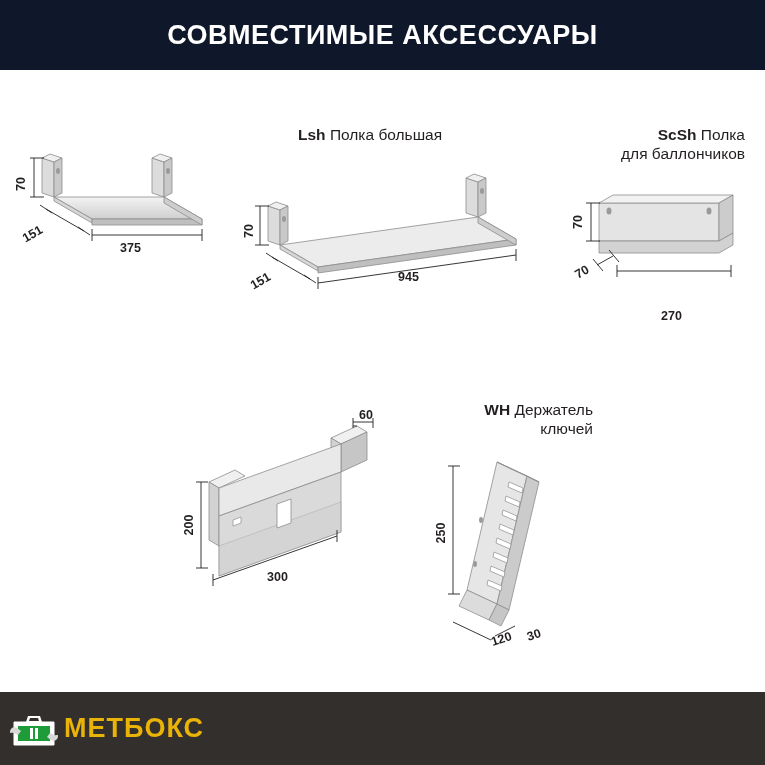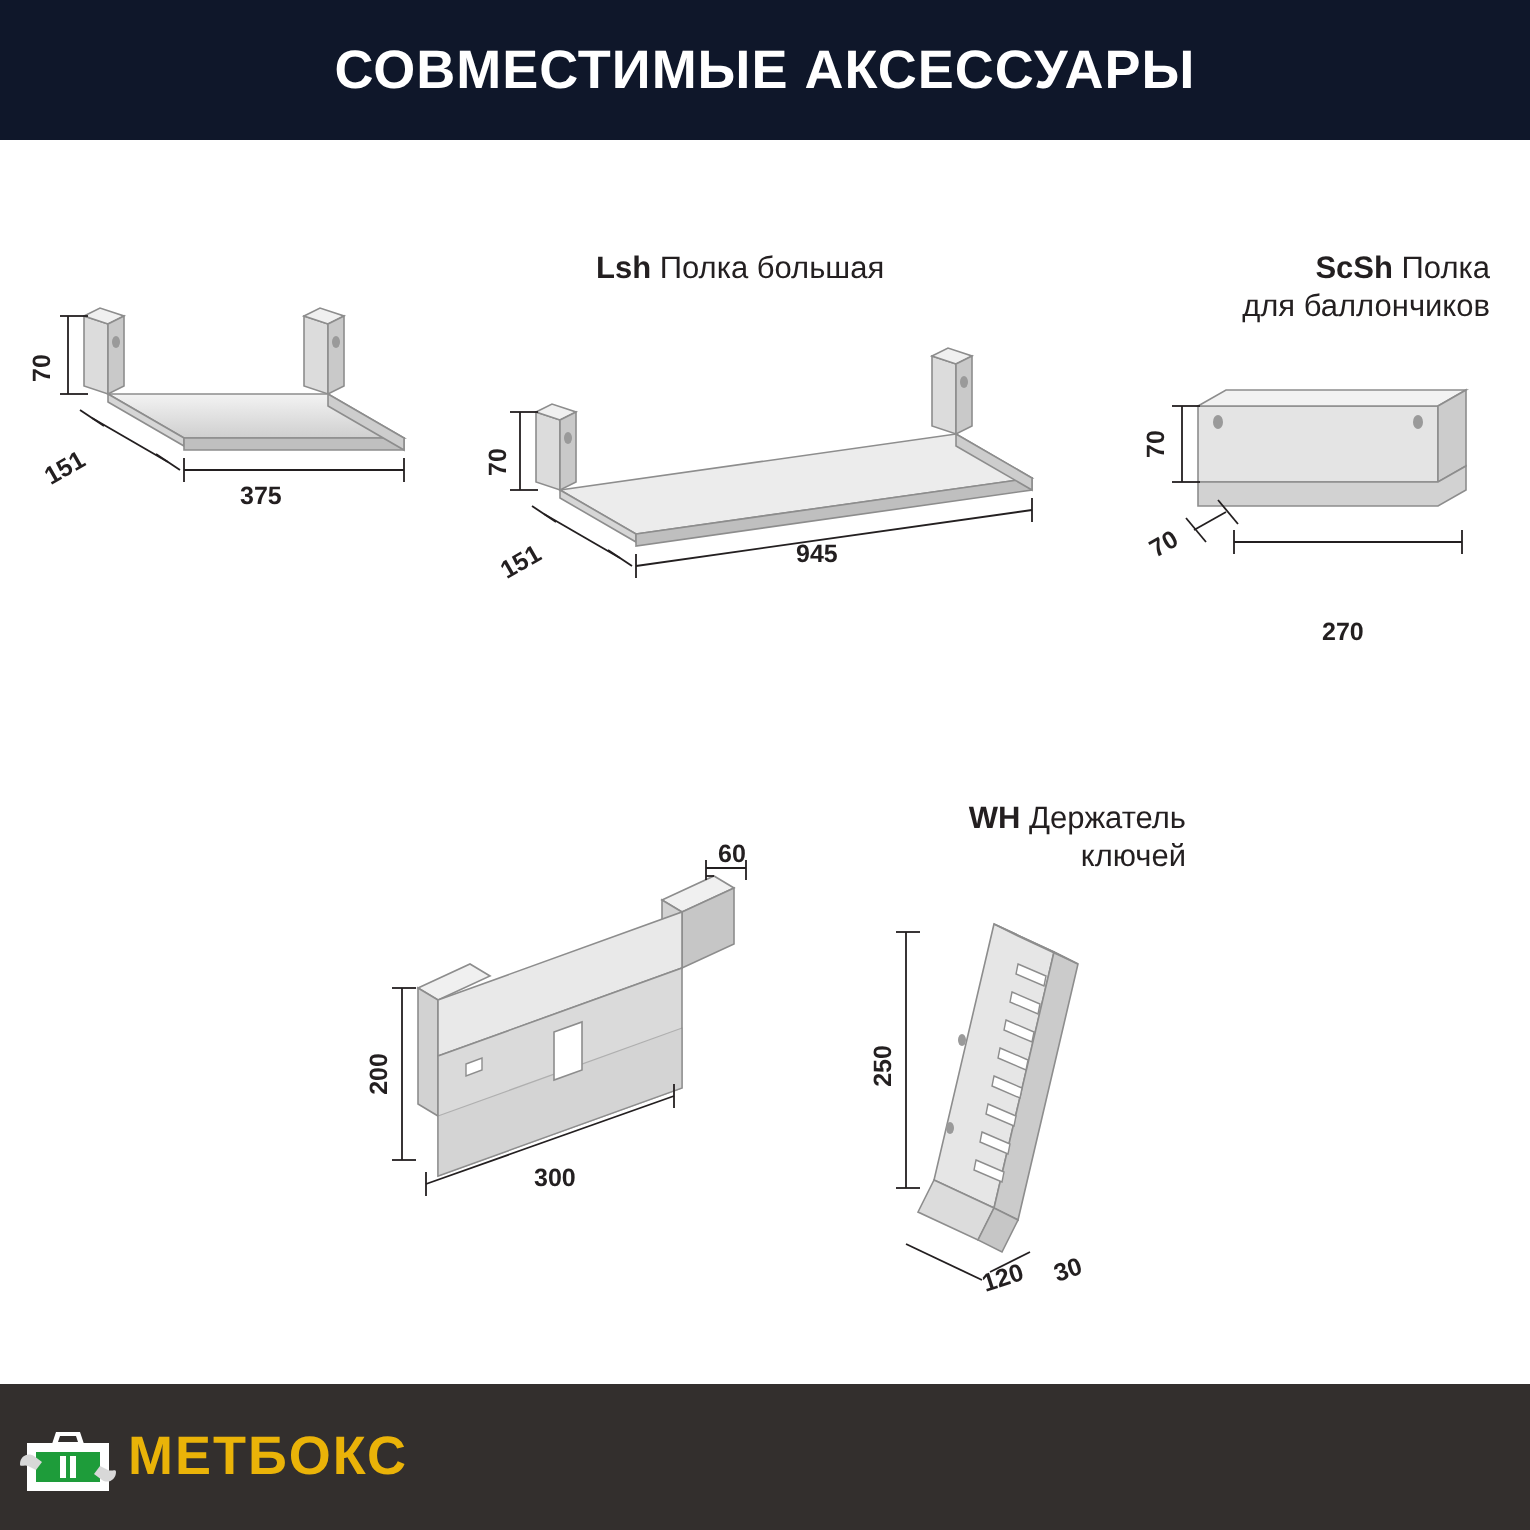--- a/index.html
+++ b/index.html
@@ -175,21 +175,21 @@
         <line x1="48" y1="82" x2="48" y2="94" stroke="#231f20" stroke-width="0.9"></line>
         <line x1="162" y1="82" x2="162" y2="94" stroke="#231f20" stroke-width="0.9"></line>
       </svg>
       <div class="dim" style="left:6px;top:42px;transform:rotate(-90deg);">70</div>
       <div class="dim" style="left:10px;top:92px;transform:rotate(-30deg);">70</div>
       <div class="dim" style="left:96px;top:104px;margin-top:32px;">270</div>
     </div>
   </div>
 
   <div class="item" style="left:175px;top:330px;width:230px;">
-    <div style="position:relative;height:210px;margin-top:26px;">
+    <div style="position:relative;height:210px;margin-top:14px;">
       <svg width="220" height="180" viewBox="0 0 220 180" style="position:absolute;left:6px;top:6px;">
 
         <path d="M150,18 L176,6 L186,12 L160,24 Z" fill="#f0f0f0" stroke="#8d8d8d" stroke-width="0.8"></path>
         <path d="M150,18 L160,24 L160,52 L150,46 Z" fill="#d2d2d2" stroke="#8d8d8d" stroke-width="0.8"></path>
         <path d="M160,24 L186,12 L186,40 L160,52 Z" fill="#c6c6c6" stroke="#8d8d8d" stroke-width="0.8"></path>
 
         <path d="M28,62 L54,50 L64,56 L38,68 Z" fill="#f0f0f0" stroke="#8d8d8d" stroke-width="0.8"></path>
         <path d="M28,62 L38,68 L38,126 L28,120 Z" fill="#d2d2d2" stroke="#8d8d8d" stroke-width="0.8"></path>
 
         <path d="M38,68 L160,24 L160,52 L38,96 Z" fill="#e9e9e9" stroke="#8d8d8d" stroke-width="0.8"></path>

